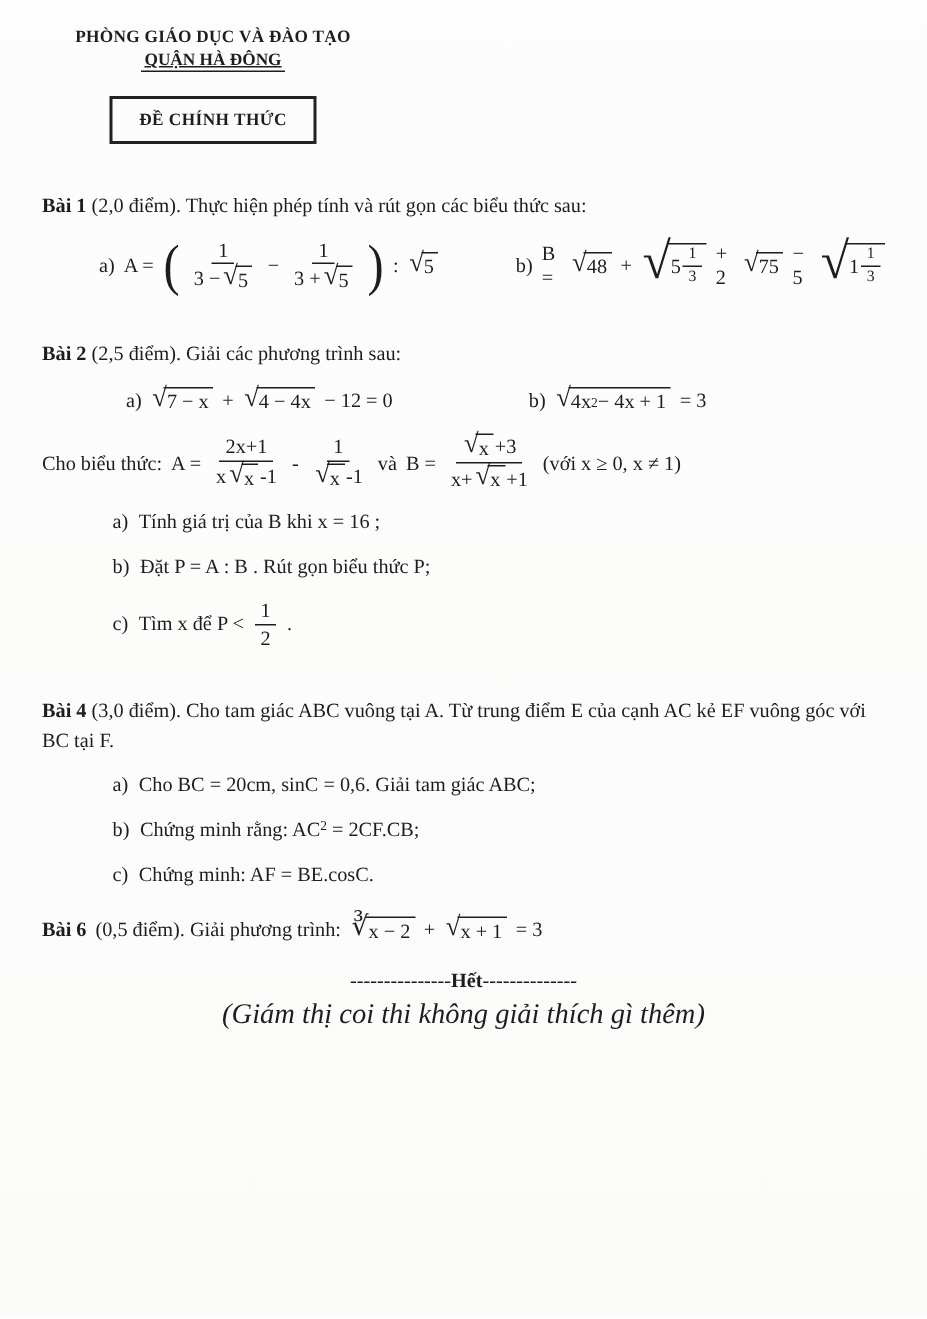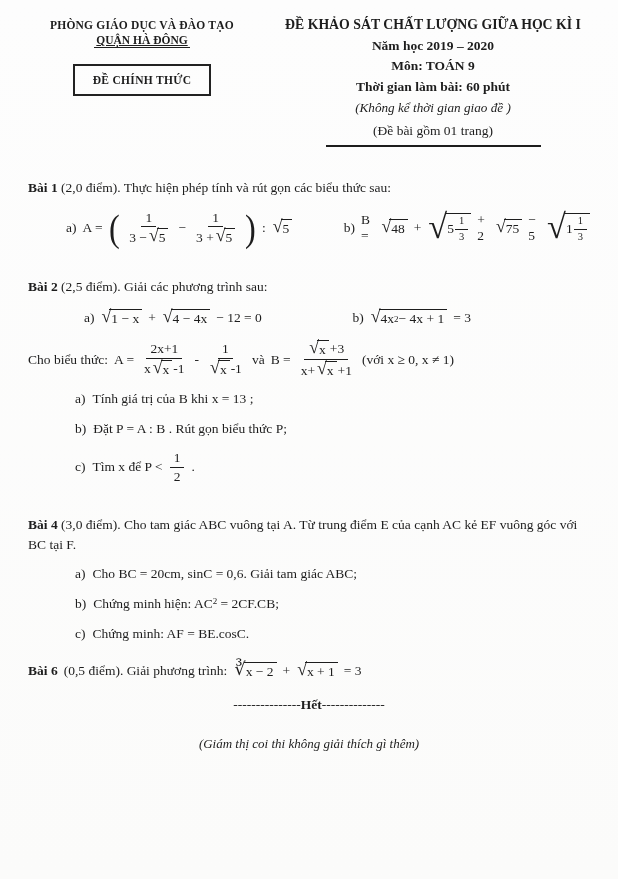--- a/index.html
+++ b/index.html
@@ -43,46 +43,37 @@
   .frac.small { font-size:10.5px; margin-left:1px; }
   .rad { display:inline-flex; vertical-align:-2px; }
   .rad .sign { font-size:1.32em; line-height:0.8; align-self:flex-start; transform:translate(1px,-0.5px); }
   .rad .body { display:inline-flex; align-items:center; border-top:1.4px solid currentColor; padding:1px 3px 0 2px; margin-left:-1px; line-height:1.2; }
   .rad.tall .sign { font-size:2.55em; line-height:0.78; }
   .bigp { font-size:38px; line-height:0.8; vertical-align:middle; display:inline-block; transform:scaleX(0.85); margin:0 -1px; font-weight:300; }
   sup.s2 { font-size:9px; line-height:0; vertical-align:4px; }
   
   .het-line { text-align:center; margin-top:17px; font-size:13.5px; }
   .het-line .het { font-weight:bold; }
-  .footer-note { text-align:center; font-style:italic; margin-top:23px; font-size:13px; }
+  .footer-note { text-align:center; font-style:italic; margin-top:4px; font-size:19px; }
 </style>
 </head>
 <body>
 
 <div class="page">
 
   <div class="header">
     <div class="header-left">
       <div class="dept1">PHÒNG GIÁO DỤC VÀ ĐÀO TẠO</div>
       <div>
         <span class="dept2">QUẬN HÀ ĐÔNG</span>
       </div>
       <div>
         <span class="official-box">ĐỀ CHÍNH THỨC</span>
       </div>
     </div>
-    <div class="header-right">
-      <div class="exam-title">ĐỀ KHẢO SÁT CHẤT LƯỢNG GIỮA HỌC KÌ I</div>
-      <div class="exam-bold">Năm học 2019 – 2020</div>
-      <div class="exam-bold">Môn: TOÁN 9</div>
-      <div class="exam-bold">Thời gian làm bài: 60 phút</div>
-      <div class="exam-note">(Không kể thời gian giao đề )</div>
-      <div class="exam-pages">(Đề bài gồm 01 trang)</div>
-      <div class="header-rule"></div>
-    </div>
   </div>
 
   <p class="prob-head"><span class="b">Bài 1</span><span> (2,0 điểm). Thực hiện phép tính và rút gọn các biểu thức sau:</span></p>
 
   <div class="formula-row">
     <span class="fr-a">
       <span>a)</span>
       <span>A =</span>
       <span class="bigp">(</span>
       <span class="frac">
@@ -173,21 +164,21 @@
   </div>
 
   <p class="prob-head"><span class="b">Bài 2</span><span> (2,5 điểm). Giải các phương trình sau:</span></p>
 
   <div class="formula-row">
     <span class="fr-a fr-a2">
       <span>a)</span>
       <span class="rad">
           <span class="sign">√</span>
           <span class="body">
-            <span>1 − x</span>
+            <span>7 − x</span>
           </span>
         </span>
       <span>+</span>
       <span class="rad">
           <span class="sign">√</span>
           <span class="body">
             <span>4 − 4x</span>
           </span>
         </span>
       <span>− 12 = 0</span>
@@ -261,21 +252,21 @@
             </span>
           </span>
         <span>+1</span>
       </span>
     </span>
     <span>(với x ≥ 0, x ≠ 1)</span>
   </div>
 
   <div class="sub-item">
     <span>a)</span>
-    <span>Tính giá trị của B khi x = 13 ;</span>
+    <span>Tính giá trị của B khi x = 16 ;</span>
   </div>
   <div class="sub-item">
     <span>b)</span>
     <span>Đặt P = A : B . Rút gọn biểu thức P;</span>
   </div>
   <div class="sub-item">
     <span>c)</span>
     <span>Tìm x để P &lt;</span>
     <span class="frac">
       <span class="num">
@@ -289,21 +280,21 @@
   </div>
 
   <p class="prob-head"><span class="b">Bài 4</span><span> (3,0 điểm). Cho tam giác ABC vuông tại A. Từ trung điểm E của cạnh AC kẻ EF vuông góc với BC tại F.</span></p>
 
   <div class="sub-item">
     <span>a)</span>
     <span>Cho BC = 20cm, sinC = 0,6. Giải tam giác ABC;</span>
   </div>
   <div class="sub-item">
     <span>b)</span>
-    <span><span>Chứng minh hiện: AC</span><sup class="s2">2</sup><span> = 2CF.CB;</span></span>
+    <span><span>Chứng minh rằng: AC</span><sup class="s2">2</sup><span> = 2CF.CB;</span></span>
   </div>
   <div class="sub-item">
     <span>c)</span>
     <span>Chứng minh: AF = BE.cosC.</span>
   </div>
 
   <div class="b5-row">
     <span class="b">Bài 6</span>
     <span> (0,5 điểm). Giải phương trình:</span>
     <span class="rad">

